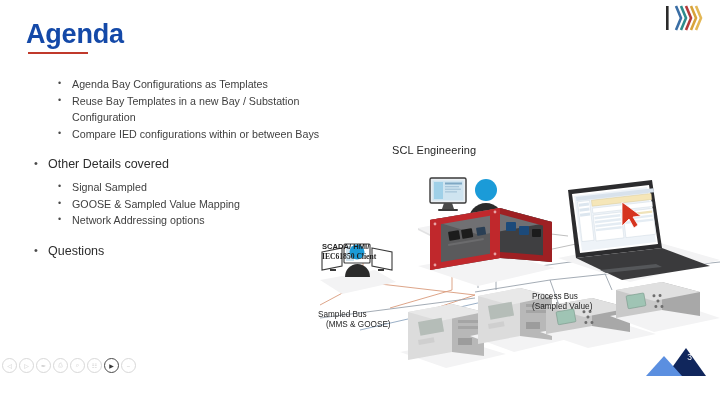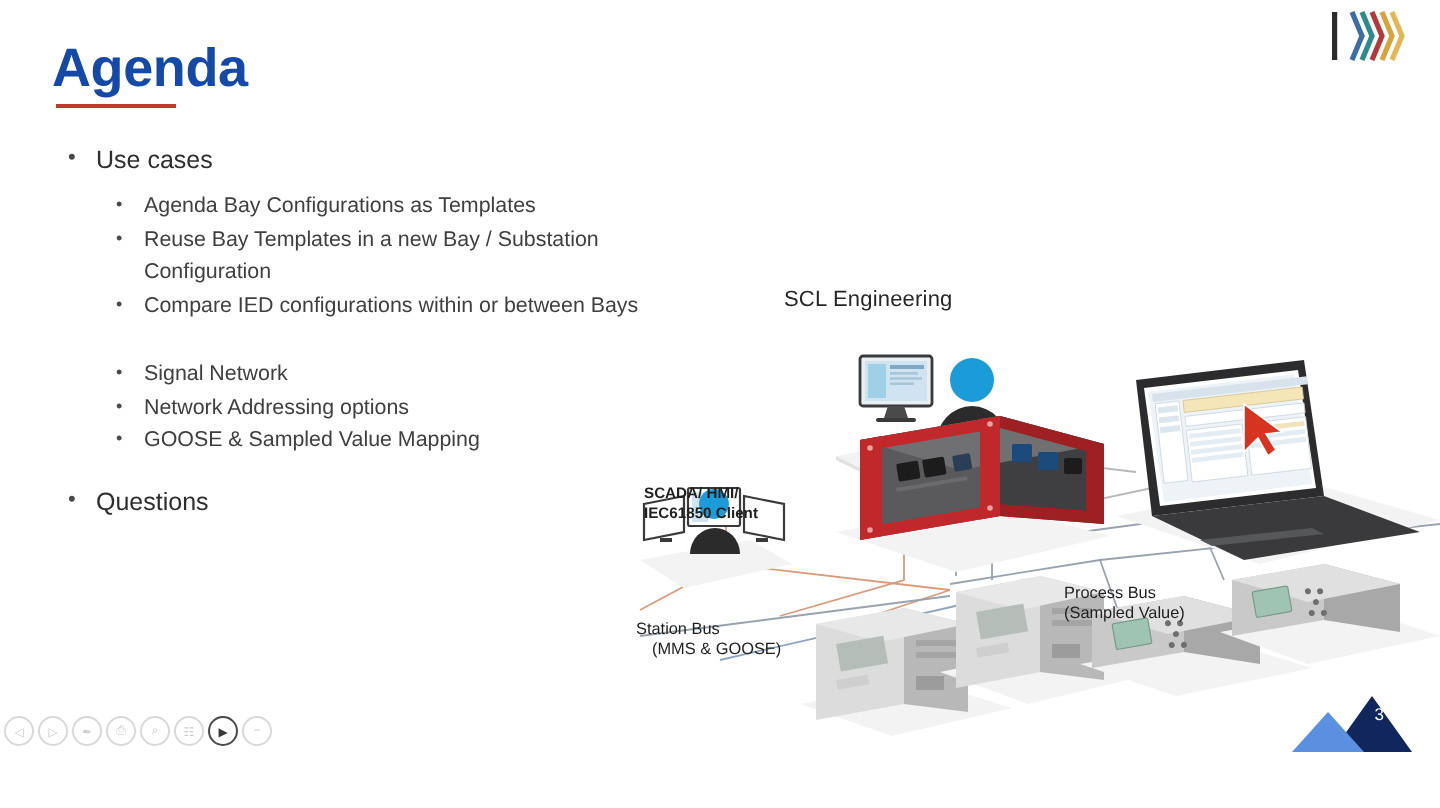--- a/index.html
+++ b/index.html
@@ -72,32 +72,32 @@
       <path d="M12 2 L17 14 L12 26" stroke="#3a6ea5" stroke-width="2.6" fill="none" stroke-linejoin="miter"></path>
       <path d="M17 2 L22 14 L17 26" stroke="#2e8b8b" stroke-width="2.6" fill="none"></path>
       <path d="M22 2 L27 14 L22 26" stroke="#b33a3a" stroke-width="2.6" fill="none"></path>
       <path d="M27 2 L32 14 L27 26" stroke="#d8a33a" stroke-width="2.6" fill="none"></path>
       <path d="M32 2 L37 14 L32 26" stroke="#e3b755" stroke-width="2.6" fill="none"></path>
     </svg>
   </div>
 
   <div class="bullets">
 
-    <div class="b1">Use cases</div>
     <div class="gap-sm"></div>
     <div class="b2">Agenda Bay Configurations as Templates</div>
     <div class="b2">Reuse Bay Templates in a new Bay / Substation Configuration</div>
     <div class="b2">Compare IED configurations within or between Bays</div>
 
     <div class="gap"></div>
 
+    <div class="b1">Other Details covered</div>
     <div class="gap-sm"></div>
-    <div class="b2">Signal Network</div>
+    <div class="b2">Signal Sampled</div>
+    <div class="b2">GOOSE &amp; Sampled Value Mapping</div>
     <div class="b2">Network Addressing options</div>
-    <div class="b2">GOOSE &amp; Sampled Value Mapping</div>
 
     <div class="gap"></div>
 
     <div class="b1">Questions</div>
   </div>
 
   <div class="diagram">
 
     <div class="scl-title">SCL Engineering</div>
 
@@ -269,23 +269,23 @@
           <circle cx="354" cy="156" r="1.5"></circle>
             <circle cx="360" cy="157" r="1.5"></circle>
           <circle cx="357" cy="162" r="1.5"></circle>
             <circle cx="354" cy="167" r="1.5"></circle>
           <circle cx="360" cy="168" r="1.5"></circle>
         </g>
       </g>
     </svg>
 
     <div class="dlabel" style="left:22px;top:102px;">SCADA/ HMI/</div>
-    <div class="dlabel" style="left:22px;top:112px;">IEC61850 Client</div>
-
-    <div class="dlabel thin" style="left:18px;top:170px;">Station Bus</div>
+    <div class="dlabel" style="left:22px;top:112px;font-family:Liberation Serif, serif;">IEC61850 Client</div>
+
+    <div class="dlabel thin" style="left:18px;top:170px;">Sampled Bus</div>
     <div class="dlabel thin" style="left:26px;top:180px;">(MMS &amp; GOOSE)</div>
 
     <div class="dlabel thin" style="left:232px;top:152px;">Process Bus</div>
     <div class="dlabel thin" style="left:232px;top:162px;">(Sampled Value)</div>
   </div>
 
   <div class="badge">
     <svg width="70" height="40" viewBox="0 0 70 40">
       <polygon points="22,40 42,12 62,40" fill="#10265c"></polygon>
       <polygon points="2,40 20,20 38,40" fill="#5b8fe0"></polygon>

